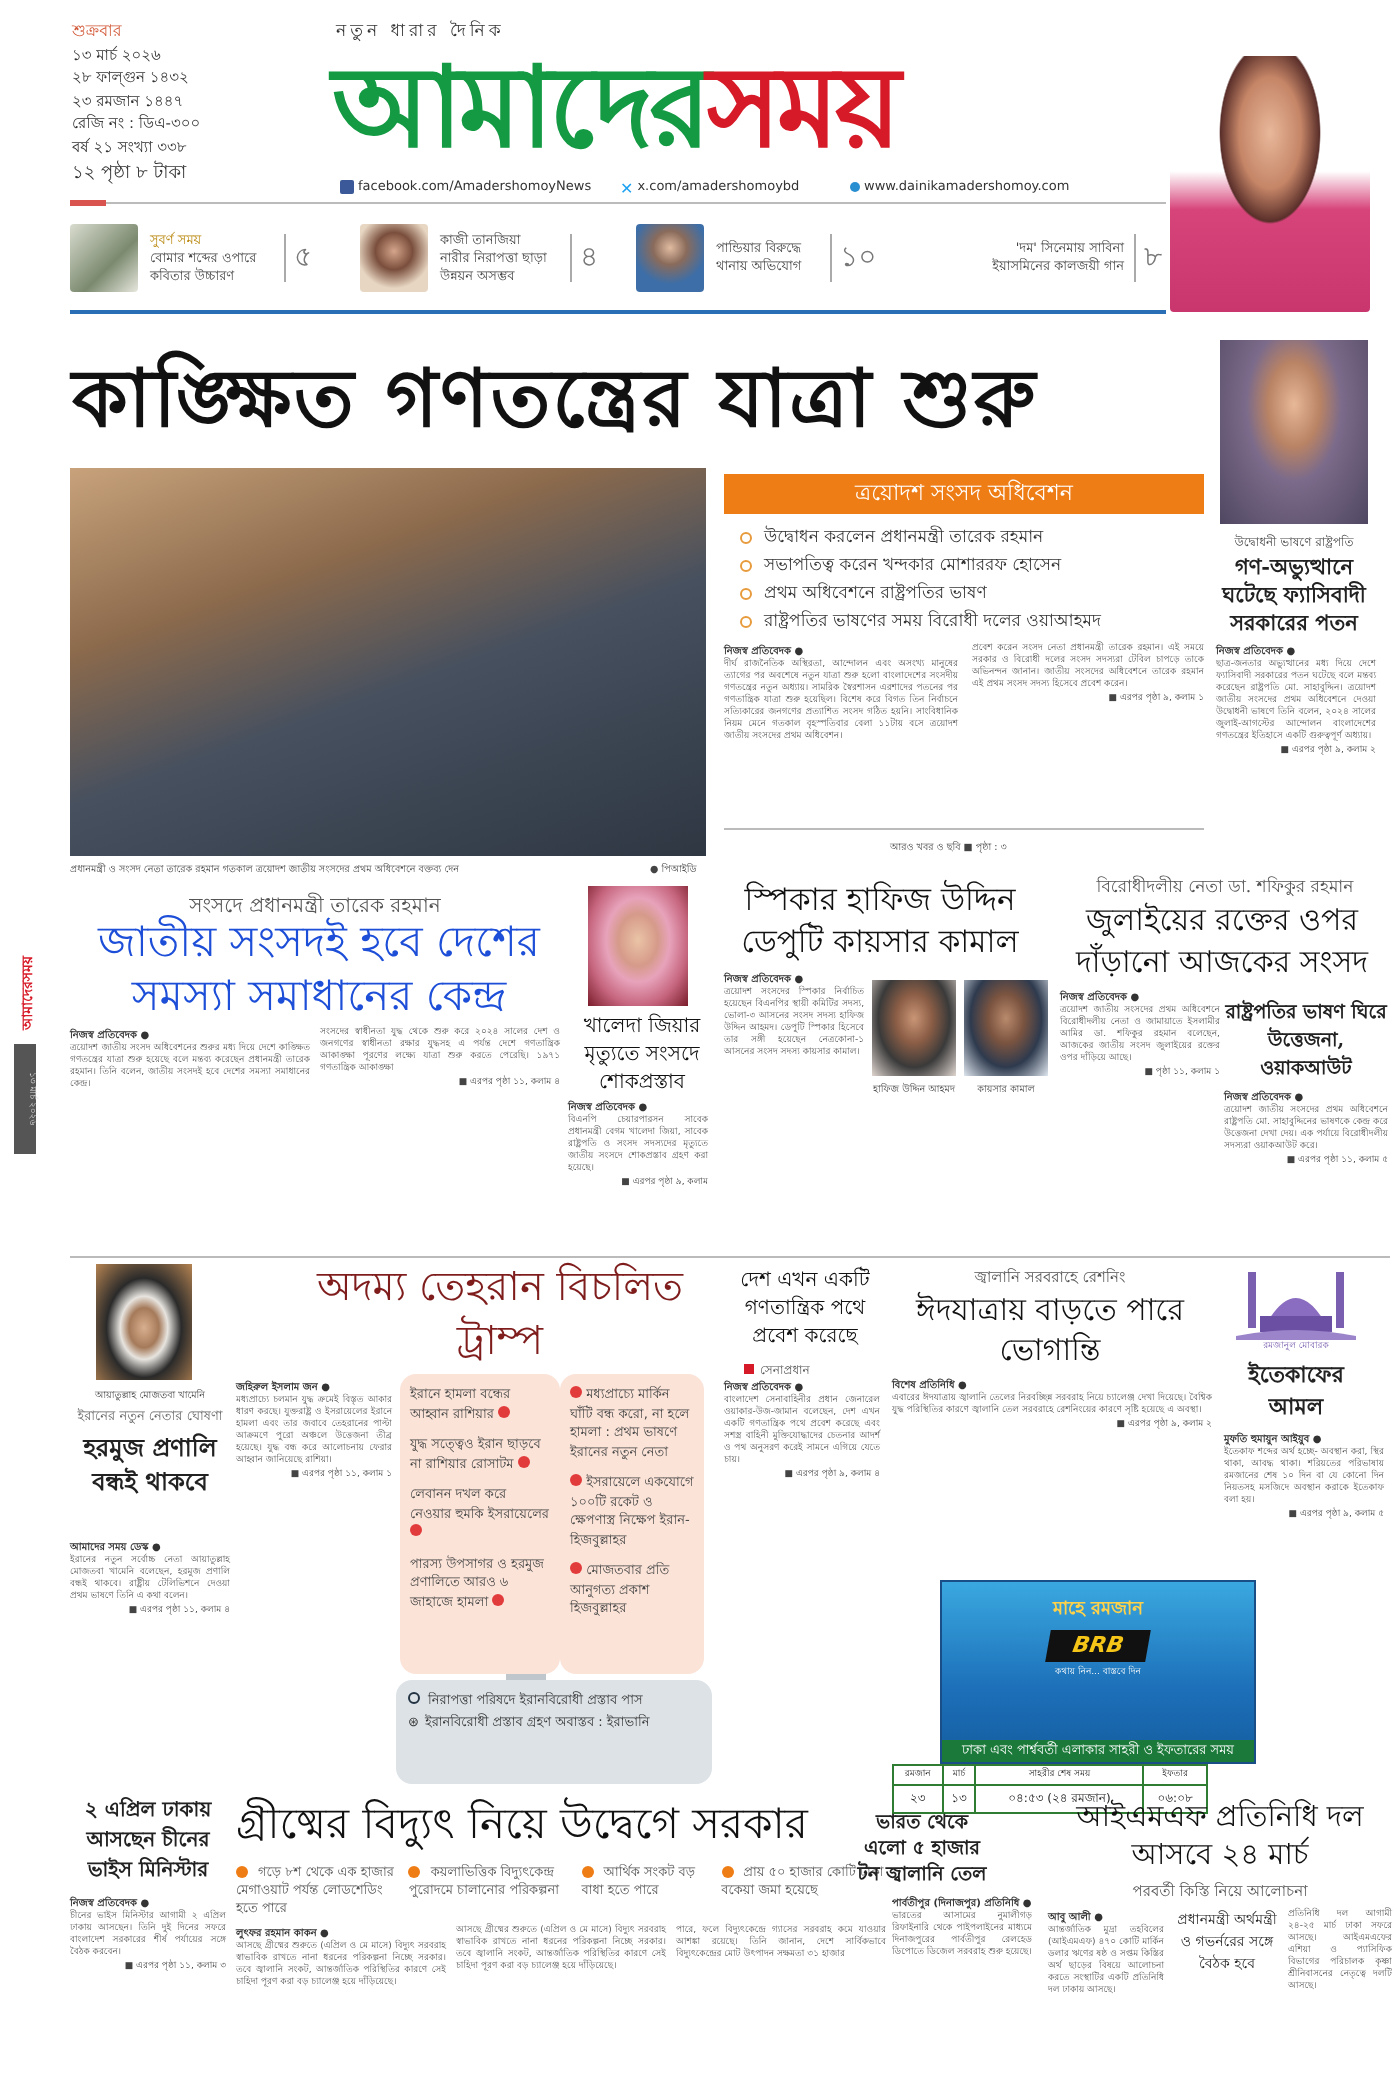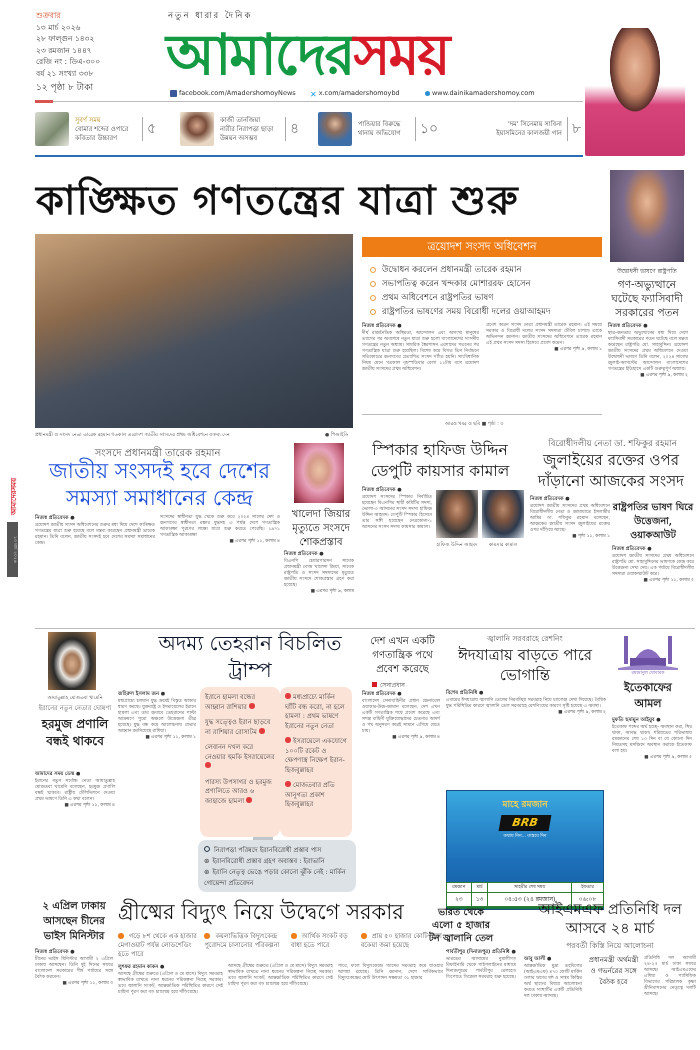--- a/index.html
+++ b/index.html
@@ -124,21 +124,21 @@
 </div>
 <div class="abs" style="left:486px;top:322px;width:116px">
   <div class="bodytext">প্রবেশ করেন সংসদ নেতা প্রধানমন্ত্রী তারেক রহমান। এই সময়ে সরকার ও বিরোধী দলের সংসদ সদস্যরা টেবিল চাপড়ে তাকে অভিনন্দন জানান। জাতীয় সংসদের অধিবেশনে তারেক রহমান এই প্রথম সংসদ সদস্য হিসেবে প্রবেশ করেন।</div>
   <div class="cont">■ এরপর পৃষ্ঠা ৯, কলাম ১</div>
 </div>
 <div class="abs rule" style="left:362px;top:414px;width:240px;height:1px"></div>
 <div class="abs caption" style="left:445px;top:420px">আরও খবর ও ছবি ■ পৃষ্ঠা : ৩</div>
 
 <div class="abs photo" style="left:610px;top:170px;width:74px;height:92px;background:radial-gradient(ellipse at 50% 35%,#e7b898 0%,#b98365 25%,#7c6b8a 45%,#4f4761 100%)"></div>
 <div class="abs caption center" style="left:606px;top:266px;width:82px;font-size:6px">উদ্বোধনী ভাষণে রাষ্ট্রপতি</div>
-<div class="abs serif center" style="left:606px;top:277px;width:82px;font-size:10.5px;font-weight:normal;line-height:14px">গণ-অভ্যুত্থানে ঘটেছে ফ্যাসিবাদী সরকারের পতন</div>
+<div class="abs serif center" style="left:606px;top:277px;width:82px;font-size:10.5px;font-weight:bold;line-height:14px">গণ-অভ্যুত্থানে ঘটেছে ফ্যাসিবাদী সরকারের পতন</div>
 <div class="abs" style="left:608px;top:322px;width:80px">
   <div class="byline">নিজস্ব প্রতিবেদক ●</div>
   <div class="bodytext">ছাত্র-জনতার অভ্যুত্থানের মধ্য দিয়ে দেশে ফ্যাসিবাদী সরকারের পতন ঘটেছে বলে মন্তব্য করেছেন রাষ্ট্রপতি মো. সাহাবুদ্দিন। ত্রয়োদশ জাতীয় সংসদের প্রথম অধিবেশনে দেওয়া উদ্বোধনী ভাষণে তিনি বলেন, ২০২৪ সালের জুলাই-আগস্টের আন্দোলন বাংলাদেশের গণতন্ত্রের ইতিহাসে একটি গুরুত্বপূর্ণ অধ্যায়।</div>
   <div class="cont">■ এরপর পৃষ্ঠা ৯, কলাম ২</div>
 </div>
 
 <div class="abs" style="left:8px;top:455px;width:10px;height:60px;writing-mode:vertical-rl;transform:rotate(180deg);font-size:7px;color:#d71a28;font-weight:bold">আমাদেরসময়</div>
 <div class="abs" style="left:7px;top:522px;width:11px;height:55px;background:#555;color:#ddd;writing-mode:vertical-rl;font-size:4.5px;text-align:center">১৩ মার্চ ২০২৬</div>
 
 <div class="abs serif center" style="left:35px;top:445px;width:245px;font-size:10px;color:#555">সংসদে প্রধানমন্ত্রী তারেক রহমান</div>
@@ -190,42 +190,41 @@
 <div class="abs" style="left:48px;top:632px;width:48px;height:58px;background:radial-gradient(ellipse at 50% 55%,#d9b08f 0%,#a57a5a 22%,#e7e4df 35%,#2a2a2a 55%,#b68452 100%)"></div>
 <div class="abs caption center" style="left:35px;top:694px;width:80px">আয়াতুল্লাহ মোজতবা খামেনি</div>
 <div class="abs center" style="left:32px;top:703px;width:86px;font-size:6.5px;color:#666">ইরানের নতুন নেতার ঘোষণা</div>
 <div class="abs serif center" style="left:34px;top:716px;width:82px;font-size:12px;font-weight:bold;line-height:17px">হরমুজ প্রণালি বন্ধই থাকবে</div>
 <div class="abs" style="left:35px;top:770px;width:80px">
   <div class="byline">আমাদের সময় ডেস্ক ●</div>
   <div class="bodytext">ইরানের নতুন সর্বোচ্চ নেতা আয়াতুল্লাহ মোজতবা খামেনি বলেছেন, হরমুজ প্রণালি বন্ধই থাকবে। রাষ্ট্রীয় টেলিভিশনে দেওয়া প্রথম ভাষণে তিনি এ কথা বলেন।</div>
   <div class="cont">■ এরপর পৃষ্ঠা ১১, কলাম ৪</div>
 </div>
 
-<div class="abs serif center" style="left:150px;top:630px;width:200px;font-size:20px;line-height:27px;color:#0f172a">অদম্য তেহরান বিচলিত ট্রাম্প</div>
+<div class="abs serif center" style="left:150px;top:630px;width:200px;font-size:20px;line-height:27px;color:#7f1d1d">অদম্য তেহরান বিচলিত ট্রাম্প</div>
 <div class="abs" style="left:118px;top:690px;width:78px">
   <div class="byline">জহিরুল ইসলাম জন ●</div>
   <div class="bodytext">মধ্যপ্রাচ্যে চলমান যুদ্ধ ক্রমেই বিস্তৃত আকার ধারণ করছে। যুক্তরাষ্ট্র ও ইসরায়েলের ইরানে হামলা এবং তার জবাবে তেহরানের পাল্টা আক্রমণে পুরো অঞ্চলে উত্তেজনা তীব্র হয়েছে। যুদ্ধ বন্ধ করে আলোচনায় ফেরার আহ্বান জানিয়েছে রাশিয়া।</div>
   <div class="cont">■ এরপর পৃষ্ঠা ১১, কলাম ১</div>
 </div>
 <div class="abs" style="left:253px;top:780px;width:20px;height:90px;background:#bfc7cd"></div>
 <div class="abs pinkbox" style="left:200px;top:687px;width:80px;height:150px;padding:6px 5px;text-align:left;font-size:6.5px;line-height:9.5px;color:#444">
   <div style="margin-bottom:6px"><span>ইরানে হামলা বন্ধের আহ্বান রাশিয়ার</span> <span class="reddot"></span></div>
   <div style="margin-bottom:6px"><span>যুদ্ধ সত্ত্বেও ইরান ছাড়বে না রাশিয়ার রোসাটম</span> <span class="reddot"></span></div>
   <div style="margin-bottom:6px"><span>লেবানন দখল করে নেওয়ার হুমকি ইসরায়েলের</span> <span class="reddot"></span></div>
   <div><span>পারস্য উপসাগর ও হরমুজ প্রণালিতে আরও ৬ জাহাজে হামলা</span> <span class="reddot"></span></div>
 </div>
 <div class="abs pinkbox" style="left:280px;top:687px;width:72px;height:150px;padding:6px 5px;font-size:6.5px;line-height:9.5px;color:#444">
   <div style="margin-bottom:6px"><span class="reddot"></span> <span>মধ্যপ্রাচ্যে মার্কিন ঘাঁটি বন্ধ করো, না হলে হামলা : প্রথম ভাষণে ইরানের নতুন নেতা</span></div>
   <div style="margin-bottom:6px"><span class="reddot"></span> <span>ইসরায়েলে একযোগে ১০০টি রকেট ও ক্ষেপণাস্ত্র নিক্ষেপ ইরান-হিজবুল্লাহর</span></div>
   <div><span class="reddot"></span> <span>মোজতবার প্রতি আনুগত্য প্রকাশ হিজবুল্লাহর</span></div>
 </div>
 <div class="abs graybox" style="left:198px;top:840px;width:158px;height:52px;padding:5px 6px;font-size:6.5px;line-height:11px;color:#333">
   <div><span style="display:inline-block;width:6px;height:6px;border:1.5px solid #234;border-radius:50%;margin-right:4px"></span><span>নিরাপত্তা পরিষদে ইরানবিরোধী প্রস্তাব পাস</span></div>
   <div><span style="margin-right:3px">⊛</span><span>ইরানবিরোধী প্রস্তাব গ্রহণ অবাস্তব : ইরাভানি</span></div>
-  <div><span style="margin-right:3px">⊛</span><span>ইরানি নেতৃত্ব ভেঙে পড়ার কোনো ঝুঁকি নেই : মার্কিন গোয়েন্দা প্রতিবেদন</span></div>
 </div>
 
 <div class="abs serif center" style="left:360px;top:634px;width:85px;font-size:10px;line-height:14px;color:#111">দেশ এখন একটি গণতান্ত্রিক পথে প্রবেশ করেছে</div>
 <div class="abs" style="left:372px;top:680px;font-size:6px;color:#555"><span style="display:inline-block;width:5px;height:5px;background:#d71a28;margin-right:3px"></span><span>সেনাপ্রধান</span></div>
 <div class="abs" style="left:362px;top:690px;width:78px">
   <div class="byline">নিজস্ব প্রতিবেদক ●</div>
   <div class="bodytext">বাংলাদেশ সেনাবাহিনীর প্রধান জেনারেল ওয়াকার-উজ-জামান বলেছেন, দেশ এখন একটি গণতান্ত্রিক পথে প্রবেশ করেছে এবং সশস্ত্র বাহিনী মুক্তিযোদ্ধাদের চেতনার আদর্শ ও পথ অনুসরণ করেই সামনে এগিয়ে যেতে চায়।</div>
   <div class="cont">■ এরপর পৃষ্ঠা ৯, কলাম ৪</div>
 </div>
 
@@ -247,21 +246,21 @@
   </svg>
 </div>
 <div class="abs center" style="left:612px;top:670px;width:72px;font-size:4.5px;color:#7a5fb0">রমজানুল মোবারক</div>
 <div class="abs serif center" style="left:610px;top:680px;width:76px;font-size:11px;font-weight:bold;line-height:16px">ইতেকাফের আমল</div>
 <div class="abs" style="left:612px;top:716px;width:80px">
   <div class="byline">মুফতি হুমায়ুন আইয়ুব ●</div>
   <div class="bodytext">ইতেকাফ শব্দের অর্থ হচ্ছে- অবস্থান করা, স্থির থাকা, আবদ্ধ থাকা। শরিয়তের পরিভাষায় রমজানের শেষ ১০ দিন বা যে কোনো দিন নিয়তসহ মসজিদে অবস্থান করাকে ইতেকাফ বলা হয়।</div>
   <div class="cont">■ এরপর পৃষ্ঠা ৯, কলাম ৫</div>
 </div>
 
-<div class="abs adbox" style="left:446px;top:790px;width:158px;height:120px">
+<div class="abs adbox" style="left:470px;top:790px;width:158px;height:92px">
   <div class="center" style="margin-top:6px;font-size:9px;color:#ffd24a;font-weight:bold">মাহে রমজান</div>
   <div class="center" style="margin:3px auto 0;width:50px;height:16px;background:#111;color:#f5c518;font-size:11px;font-weight:bold;font-style:italic;line-height:16px;transform:skewX(-10deg)">BRB</div>
   <div class="center" style="font-size:4.5px;color:#fff;margin-top:2px">কথায় নিন... বাস্তবে দিন</div>
   <div class="center" style="position:absolute;bottom:0;left:0;right:0;background:#1b7a3a;color:#fff;font-size:6.5px;line-height:9px;padding:1px 2px">ঢাকা এবং পার্শ্ববর্তী এলাকার সাহরী ও ইফতারের সময়</div>
 </div>
 <div class="abs" style="left:446px;top:882px;width:158px;background:#fff">
   <table class="sehri">
     <tbody>
         <tr style="font-size:4.5px">
           <td>রমজান</td>

